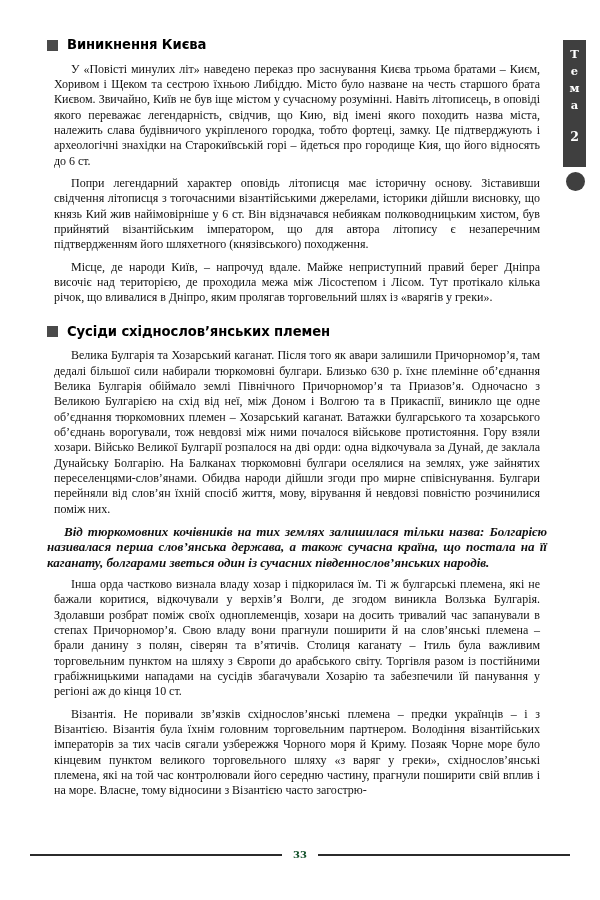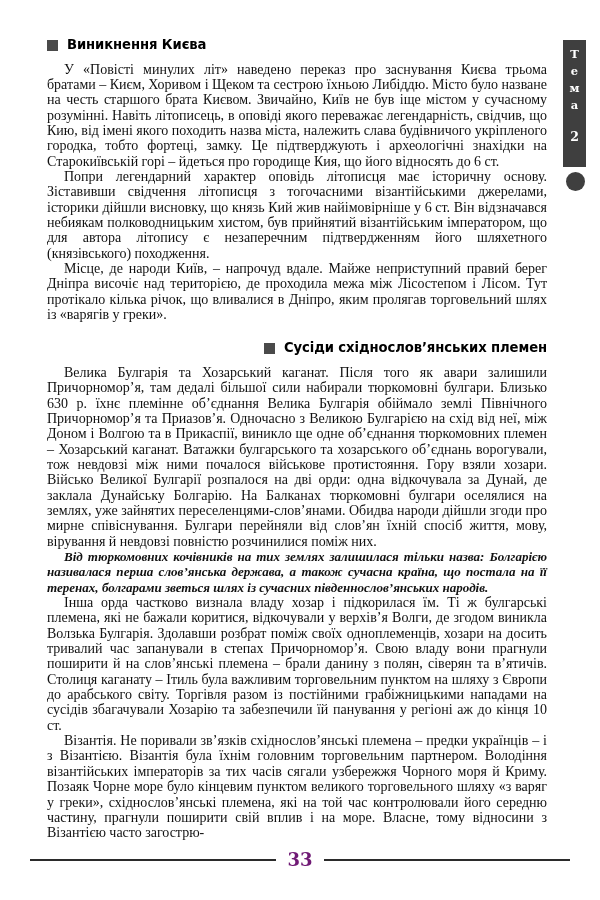--- a/index.html
+++ b/index.html
@@ -36,21 +36,20 @@
 
   
   .heading {
     display: flex;
     align-items: center;
     gap: 9px;
     margin: 0 0 9px 0;
   }
   .heading.second {
     margin-top: 19px;
-    justify-content: flex-end;
   }
   .bullet-square {
     width: 11px;
     height: 11px;
     background: #4a4a4a;
     flex: 0 0 auto;
     display: inline-block;
     position: relative;
     top: 0px;
   }
@@ -59,24 +58,24 @@
     font-weight: bold;
     font-size: 13.2px;
     letter-spacing: -0.1px;
     color: #000000;
     line-height: 1.1;
     white-space: nowrap;
   }
 
   
   p.para {
-    margin: 0;
+    margin: 7px;
     text-align: justify;
     text-justify: inter-word;
-    font-size: 14px;
+    font-size: 12px;
     line-height: 15.35px;
     text-indent: 17px;
     hyphens: manual;
     word-spacing: -0.1px;
   }
   p.para b {
     font-weight: normal;
   }
   p.emphasis {
     margin: 0;
@@ -140,22 +139,22 @@
     flex: 1 1 auto;
     height: 2px;
     background: #2b2b2b;
   }
   .footer .rule.left {
     background: linear-gradient(to right, #2b2b2b 0%, #2b2b2b 100%);
   }
   .footer .page-num {
     font-family: "DejaVu Serif", "Liberation Serif", serif;
     font-weight: bold;
-    font-size: 18px;
-    color: #701a75;
+    font-size: 10px;
+    color: #14532d;
     padding: 0 3px;
   }
 </style>
 </head>
 <body>
 
 <div class="page">
 
   <div class="content">
 
@@ -170,21 +169,21 @@
 
     <p class="para"><span>Місце, де народи Київ, – напрочуд вдале. Майже неприступний правий берег Дніпра височіє над територією, де проходила межа між Лісостепом і Лісом. Тут протікало кілька річок, що вливалися в Дніпро, яким пролягав торговельний шлях із «варягів у греки».</span></p>
 
     <div class="heading second">
       <span class="bullet-square"></span>
       <span class="heading-text">Сусіди східнослов’янських племен</span>
     </div>
 
     <p class="para"><b>Велика Булгарія</b><span> та </span><b>Хозарський каганат</b><span>. Після того як авари залишили Причорномор’я, там дедалі більшої сили набирали тюркомовні булгари. Близько 630 р. їхнє племінне об’єднання Велика Булгарія обіймало землі Північного Причорномор’я та Приазов’я. Одночасно з Великою Булгарією на схід від неї, між Доном і Волгою та в Прикаспії, виникло ще одне об’єднання тюркомовних племен – Хозарський каганат. Ватажки булгарського та хозарського об’єднань ворогували, тож невдовзі між ними почалося військове протистояння. Гору взяли хозари. Військо Великої Булгарії розпалося на дві орди: одна відкочувала за Дунай, де заклала Дунайську Болгарію. На Балканах тюркомовні булгари оселялися на землях, уже зайнятих переселенцями-слов’янами. Обидва народи дійшли згоди про мирне співіснування. Булгари перейняли від слов’ян їхній спосіб життя, мову, вірування й невдовзі повністю розчинилися поміж них.</span></p>
 
-    <p class="emphasis"><span>Від тюркомовних кочівників на тих землях залишилася тільки назва: Болгарією називалася перша слов’янська держава, а також сучасна країна, що постала на її теренах, болгарами зветься шлях із сучасних південнослов’янських народів.</span></p>
+    <p class="emphasis"><span>Від тюркомовних кочівників на тих землях залишилася тільки назва: Болгарією називалася перша слов’янська держава, а також сучасна країна, що постала на її каганату, болгарами зветься один із сучасних південнослов’янських народів.</span></p>
 
     <p class="para"><span>Інша орда частково визнала владу хозар і підкорилася їм. Ті ж булгарські племена, які не бажали коритися, відкочували у верхів’я Волги, де згодом виникла </span><b>Волзька Булгарія</b><span>. Здолавши розбрат поміж своїх одноплеменців, хозари на досить тривалий час запанували в степах Причорномор’я. Свою владу вони прагнули поширити й на слов’янські племена – брали данину з полян, сіверян та в’ятичів. Столиця каганату – Ітиль була важливим торговельним пунктом на шляху з Європи до арабського світу. Торгівля разом із постійними грабіжницькими нападами на сусідів збагачували Хозарію та забезпечили їй панування у регіоні аж до кінця 10 ст.</span></p>
 
     <p class="para"><b>Візантія</b><span>. Не поривали зв’язків східнослов’янські племена – предки українців – і з </span><b>Візантією</b><span>. Візантія була їхнім головним торговельним партнером. Володіння візантійських імператорів за тих часів сягали узбережжя Чорного моря й Криму. Позаяк Чорне море було кінцевим пунктом великого торговельного шляху «з варяг у греки», східнослов’янські племена, які на той час контролювали його середню частину, прагнули поширити свій вплив і на море. Власне, тому відносини з Візантією часто загострю-</span></p>
 
   </div>
 
   <div class="thumb-tab">
     <span class="ch">Т</span>
     <span class="ch">е</span>

